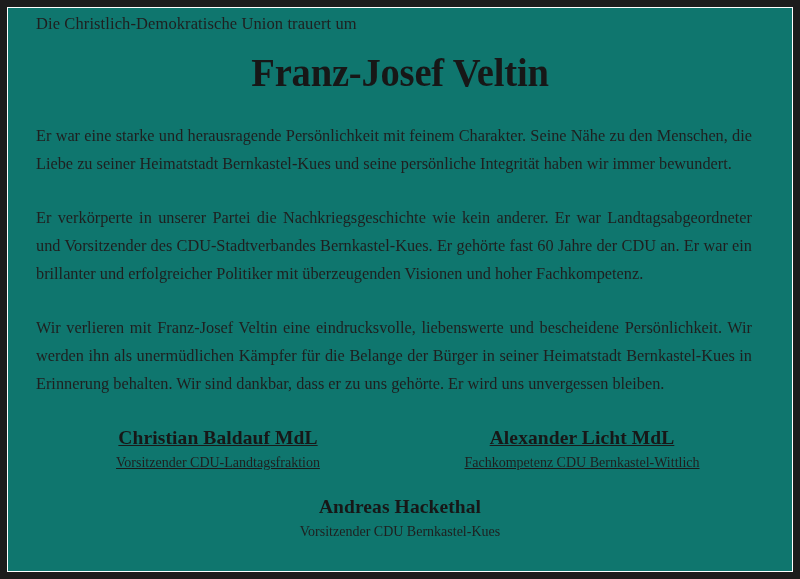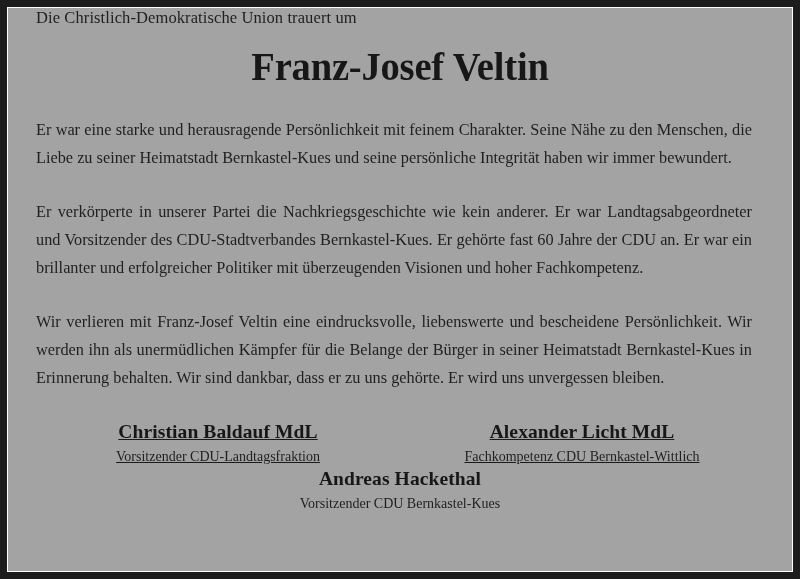--- a/index.html
+++ b/index.html
@@ -23,22 +23,22 @@
     background: #ffffff;
     border: 7px solid #1c1c1c;
     overflow: hidden;
   }
 
   .notice-inner {
     box-sizing: border-box;
     width: 100%;
     height: 100%;
     border: 1px solid #ffffff;
-    background: #a3a3a3;
-    padding: 0 21px 0 21px;
+    background: #0f766e;
+    padding: 6px 21px 0 21px;
   }
 
   
   .intro-line {
     font-size: 16.5px;
     line-height: 20px;
     letter-spacing: 0.1px;
     color: #1f1f1f;
     margin: 0 0 0 7px;
   }
@@ -89,20 +89,21 @@
 
   .signature-row .signature-block {
     flex: 0 0 50%;
   }
 
   .signature-block {
     text-align: center;
   }
 
   .signature-block.centered {
+    margin-top: 22px;
   }
 
   .signature-name {
     font-size: 19.5px;
     line-height: 24px;
     font-weight: bold;
     color: #171717;
     letter-spacing: 0.1px;
   }
 

